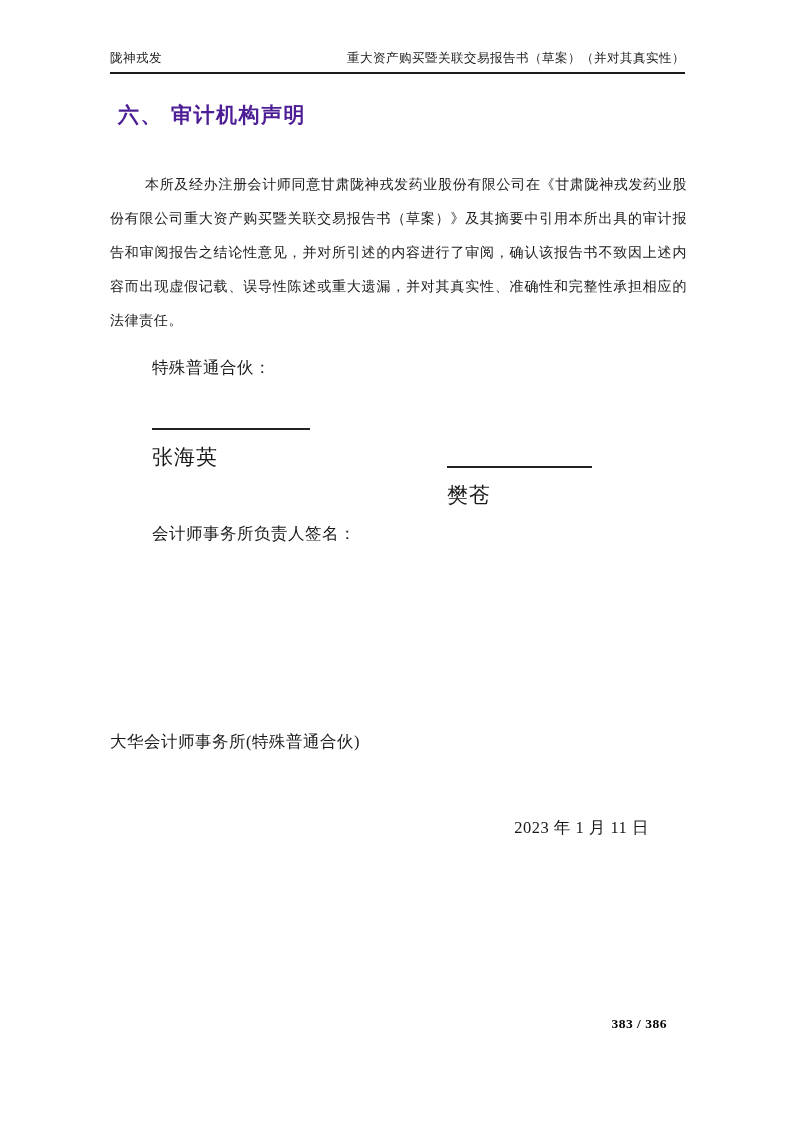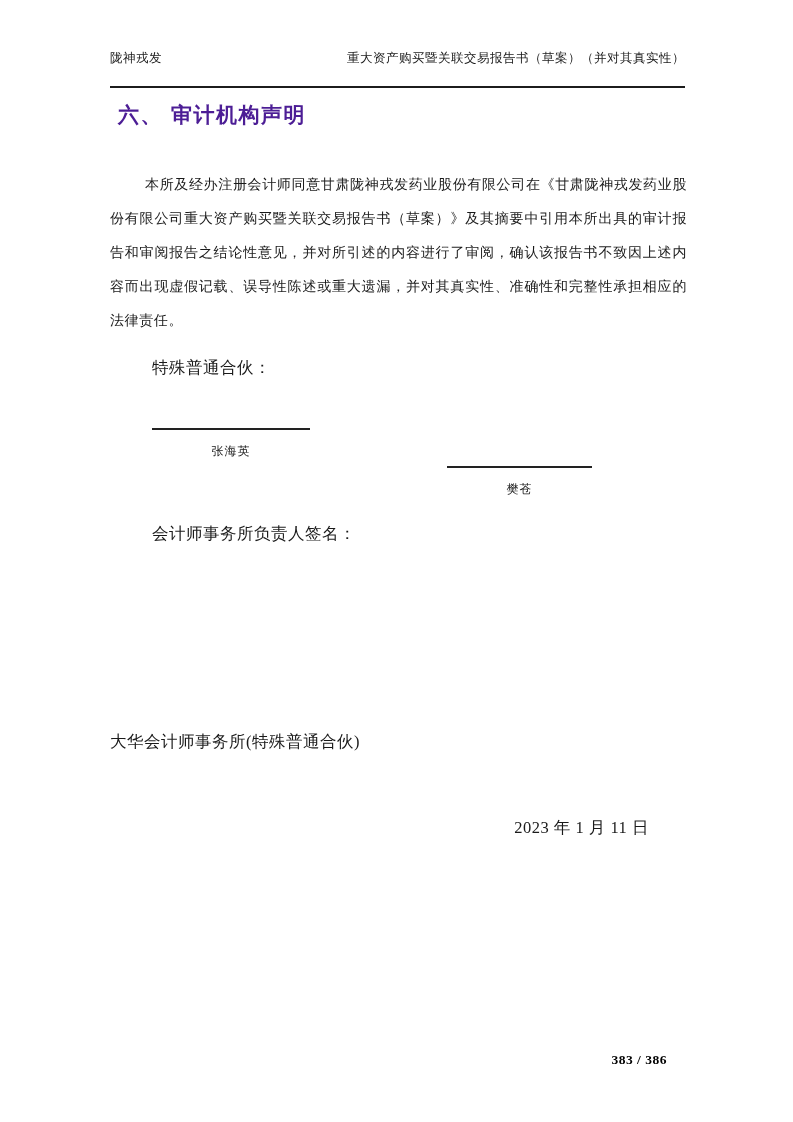--- a/index.html
+++ b/index.html
@@ -20,21 +20,21 @@
   .doc-header {
     position: absolute;
     left: 110px;
     right: 108px;
     top: 50px;
     display: flex;
     justify-content: space-between;
     align-items: flex-end;
     font-size: 12.5px;
     letter-spacing: 0.5px;
-    padding-bottom: 19px;
+    padding-bottom: 5px;
     border-bottom: 2px solid #1c1c1c;
   }
   
   .doc-title {
     position: absolute;
     left: 118px;
     top: 101px;
     font-family: "Liberation Sans", "DejaVu Sans", sans-serif;
     font-weight: bold;
     font-size: 21px;
@@ -69,22 +69,22 @@
   .sig-block-1 { left: 152px; top: 428px; width: 158px; }
   .sig-block-2 { left: 447px; top: 444px; width: 145px; margin-top: 22px; }
   .sig-block-3 { left: 152px; top: 594px; width: 168px; }
   .sig-line {
     width: 100%;
     height: 0;
     border-top: 2px solid #222222;
   }
   .sig-name {
     margin-top: 13px;
-    text-align: center;
-    font-size: 12px;
+    text-align: left;
+    font-size: 21px;
     letter-spacing: 1px;
     font-family: Liberation Mono, monospace;
   }
   
   .firm-name {
     position: absolute;
     left: 110px;
     right: 108px;
     top: 731px;
     text-align: left;
@@ -105,21 +105,20 @@
   }
   
   .page-number {
     position: absolute;
     right: 126px;
     top: 1016px;
     font-size: 13.5px;
     font-weight: bold;
     letter-spacing: 0.5px;
     color: #000000;
-    margin-top: 36px;
   }
 </style>
 </head>
 <body>
 
 <div class="page">
 
   <div class="doc-header">
     <span>陇神戎发</span>
     <span>重大资产购买暨关联交易报告书（草案）（并对其真实性）</span>

